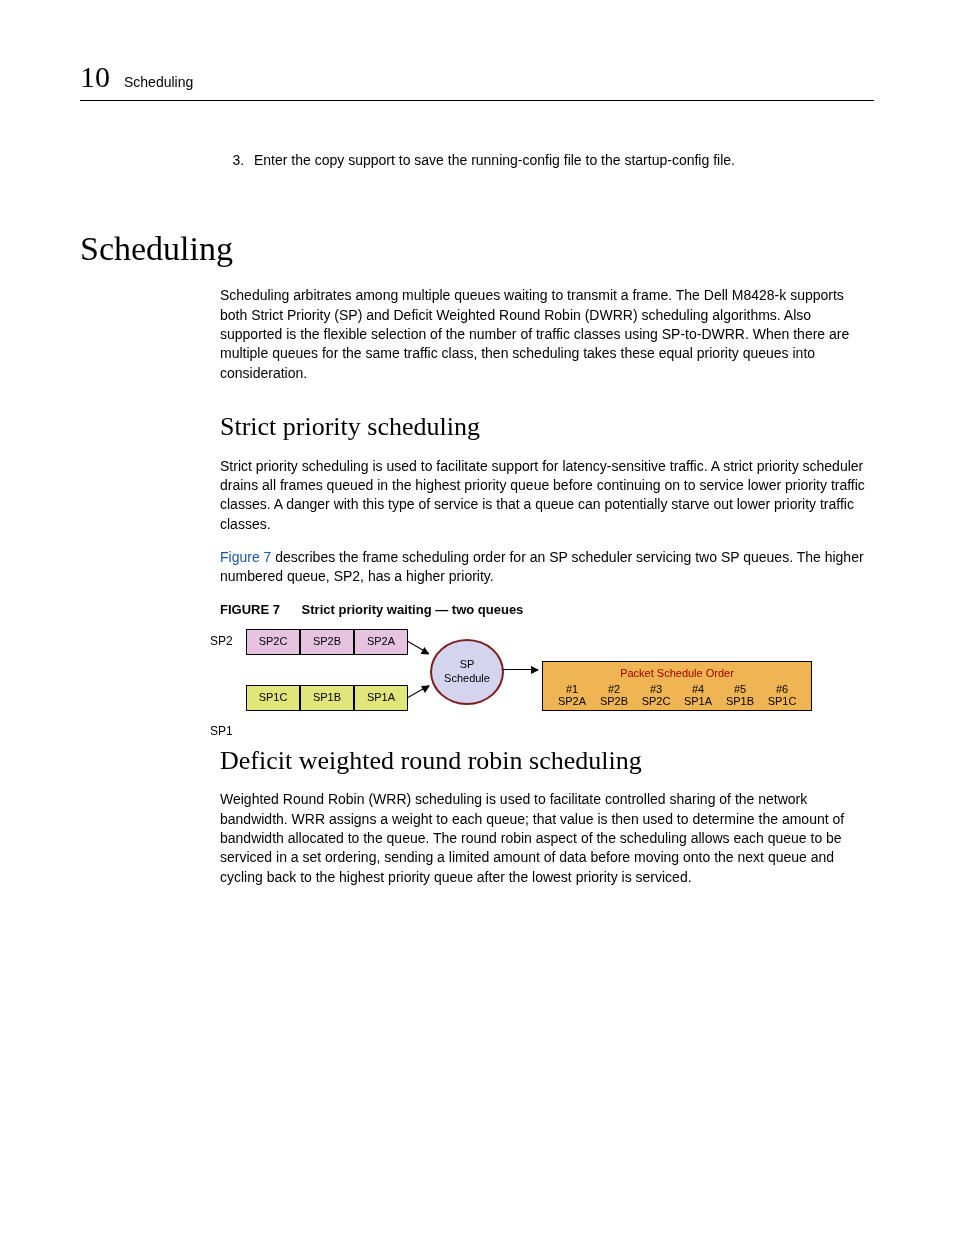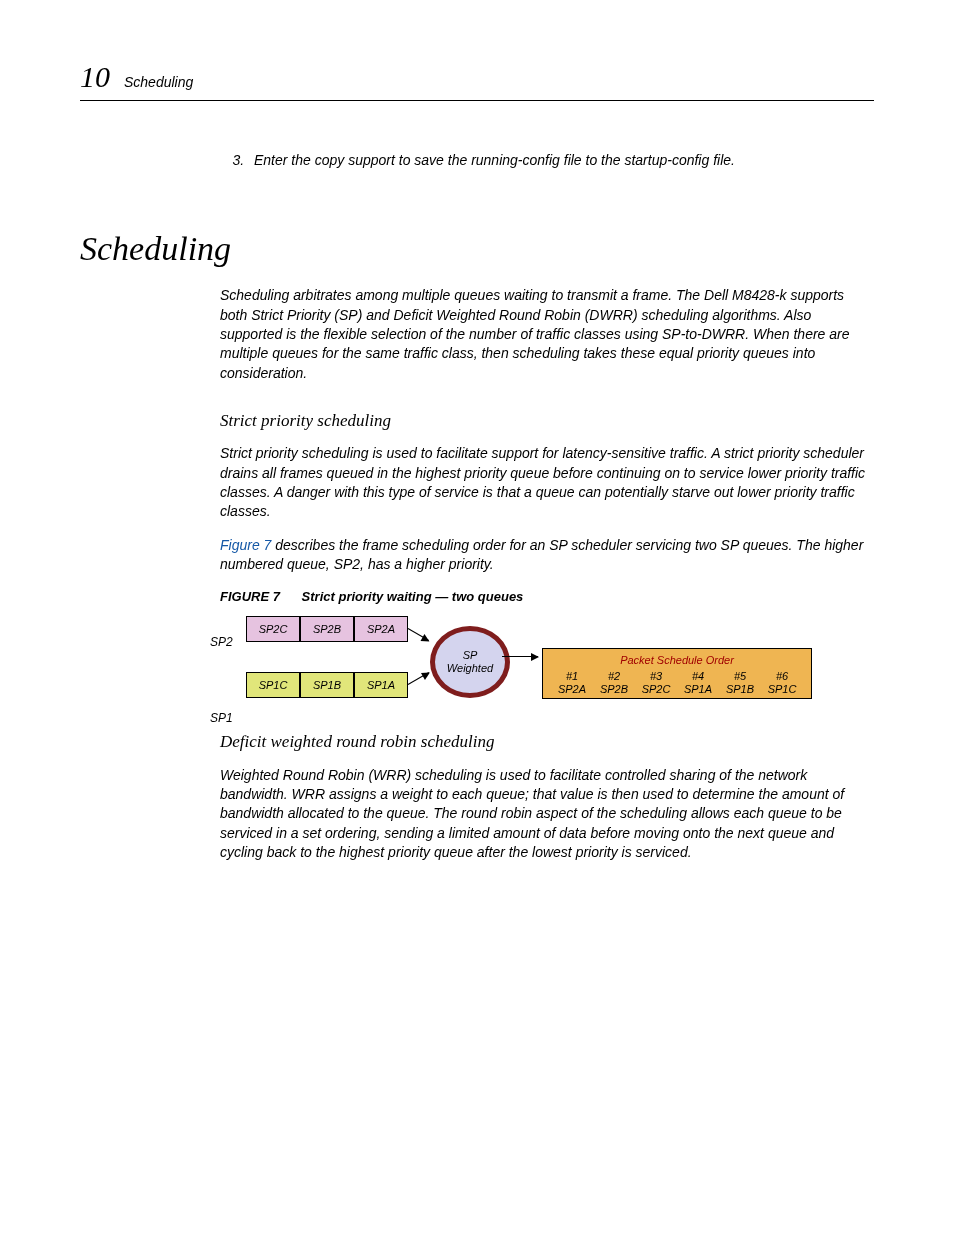--- a/index.html
+++ b/index.html
@@ -7,21 +7,20 @@
     padding: 0;
     font-family: Arial, Helvetica, sans-serif;
     color: #000;
     background: #fff;
     width: 954px;
     height: 1235px;
     position: relative;
   }
   .page {
     padding: 60px 80px 60px 80px;
-    font-style: italic;
   }
   .header {
     display: flex;
     align-items: baseline;
     gap: 14px;
     margin-bottom: 6px;
   }
   .chapter-num {
     font-size: 30px;
     font-family: "Times New Roman", Times, serif;
@@ -42,21 +41,21 @@
   ol.step li { padding-left: 6px; }
   h1.sched {
     font-family: "Times New Roman", Times, serif;
     font-weight: normal;
     font-size: 34px;
     margin: 60px 0 18px 0;
   }
   h2.sub {
     font-family: "Times New Roman", Times, serif;
     font-weight: normal;
-    font-size: 17px;
+    font-size: 26px;
     margin: 26px 0 12px 0;
   }
   p { margin: 0 0 14px 0; }
   .fig-ref { color: #1558a6; }
   .fig-caption {
     font-size: 13px;
     margin: 4px 0 10px 0;
   }
   .fig-caption b { font-size: 13px; margin-right: 18px; }
 
@@ -82,21 +81,21 @@
     align-items: center;
     justify-content: center;
     font-size: 11px;
   }
   .sp2 { background: #e6c3e0; }
   .sp1 { background: #e1e67a; }
   .scheduler {
     position: absolute;
     width: 70px;
     height: 62px;
-    border: 5px solid #7f1d1d;
+    border: 2px solid #7f1d1d;
     border-radius: 50%;
     background: #d4d4ee;
     display: flex;
     align-items: center;
     justify-content: center;
     font-size: 11px;
     text-align: center;
     line-height: 1.2;
   }
   .order-box {
@@ -168,41 +167,41 @@
     <p>
       <span class="fig-ref">Figure 7</span><span> describes the frame scheduling order for an SP scheduler servicing two SP queues. The higher numbered queue, SP2, has a higher priority.</span>
     </p>
 
     <div class="fig-caption">
       <b>FIGURE 7</b>
       <span style="font-weight:bold;">Strict priority waiting — two queues</span>
     </div>
 
     <div class="figure">
-      <span class="queue-label" style="left:-2px; top:18px;">SP2</span>
+      <span class="queue-label" style="left:-2px; top:4px;">SP2</span>
       <div class="queue-row" style="left:34px; top:0;">
         <div class="cell sp2">SP2C</div>
         <div class="cell sp2">SP2B</div>
         <div class="cell sp2">SP2A</div>
       </div>
 
       <span class="queue-label" style="left:-2px; top:62px;margin-top:32px;">SP1</span>
       <div class="queue-row" style="left:34px; top:56px;">
         <div class="cell sp1">SP1C</div>
         <div class="cell sp1">SP1B</div>
         <div class="cell sp1">SP1A</div>
       </div>
 
       <div class="arrow" style="left:196px; top:12px; width:24px; transform: rotate(30deg); transform-origin: left center;"></div>
       <div class="arrow" style="left:196px; top:68px; width:24px; transform: rotate(-30deg); transform-origin: left center;"></div>
 
       <div class="scheduler" style="left:218px; top:10px;">
         <div>
           <span>SP</span><br>
-          <span>Weighted</span>
+          <span>Schedule</span>
         </div>
       </div>
 
       <div class="arrow" style="left:290px; top:40px; width:36px;"></div>
 
       <div class="order-box" style="left:330px; top:4px;margin-top:28px;">
         <div class="order-title">Packet Schedule Order</div>
         <div class="order-row">
           <div class="order-cell">#1</div>
           <div class="order-cell">#2</div>

